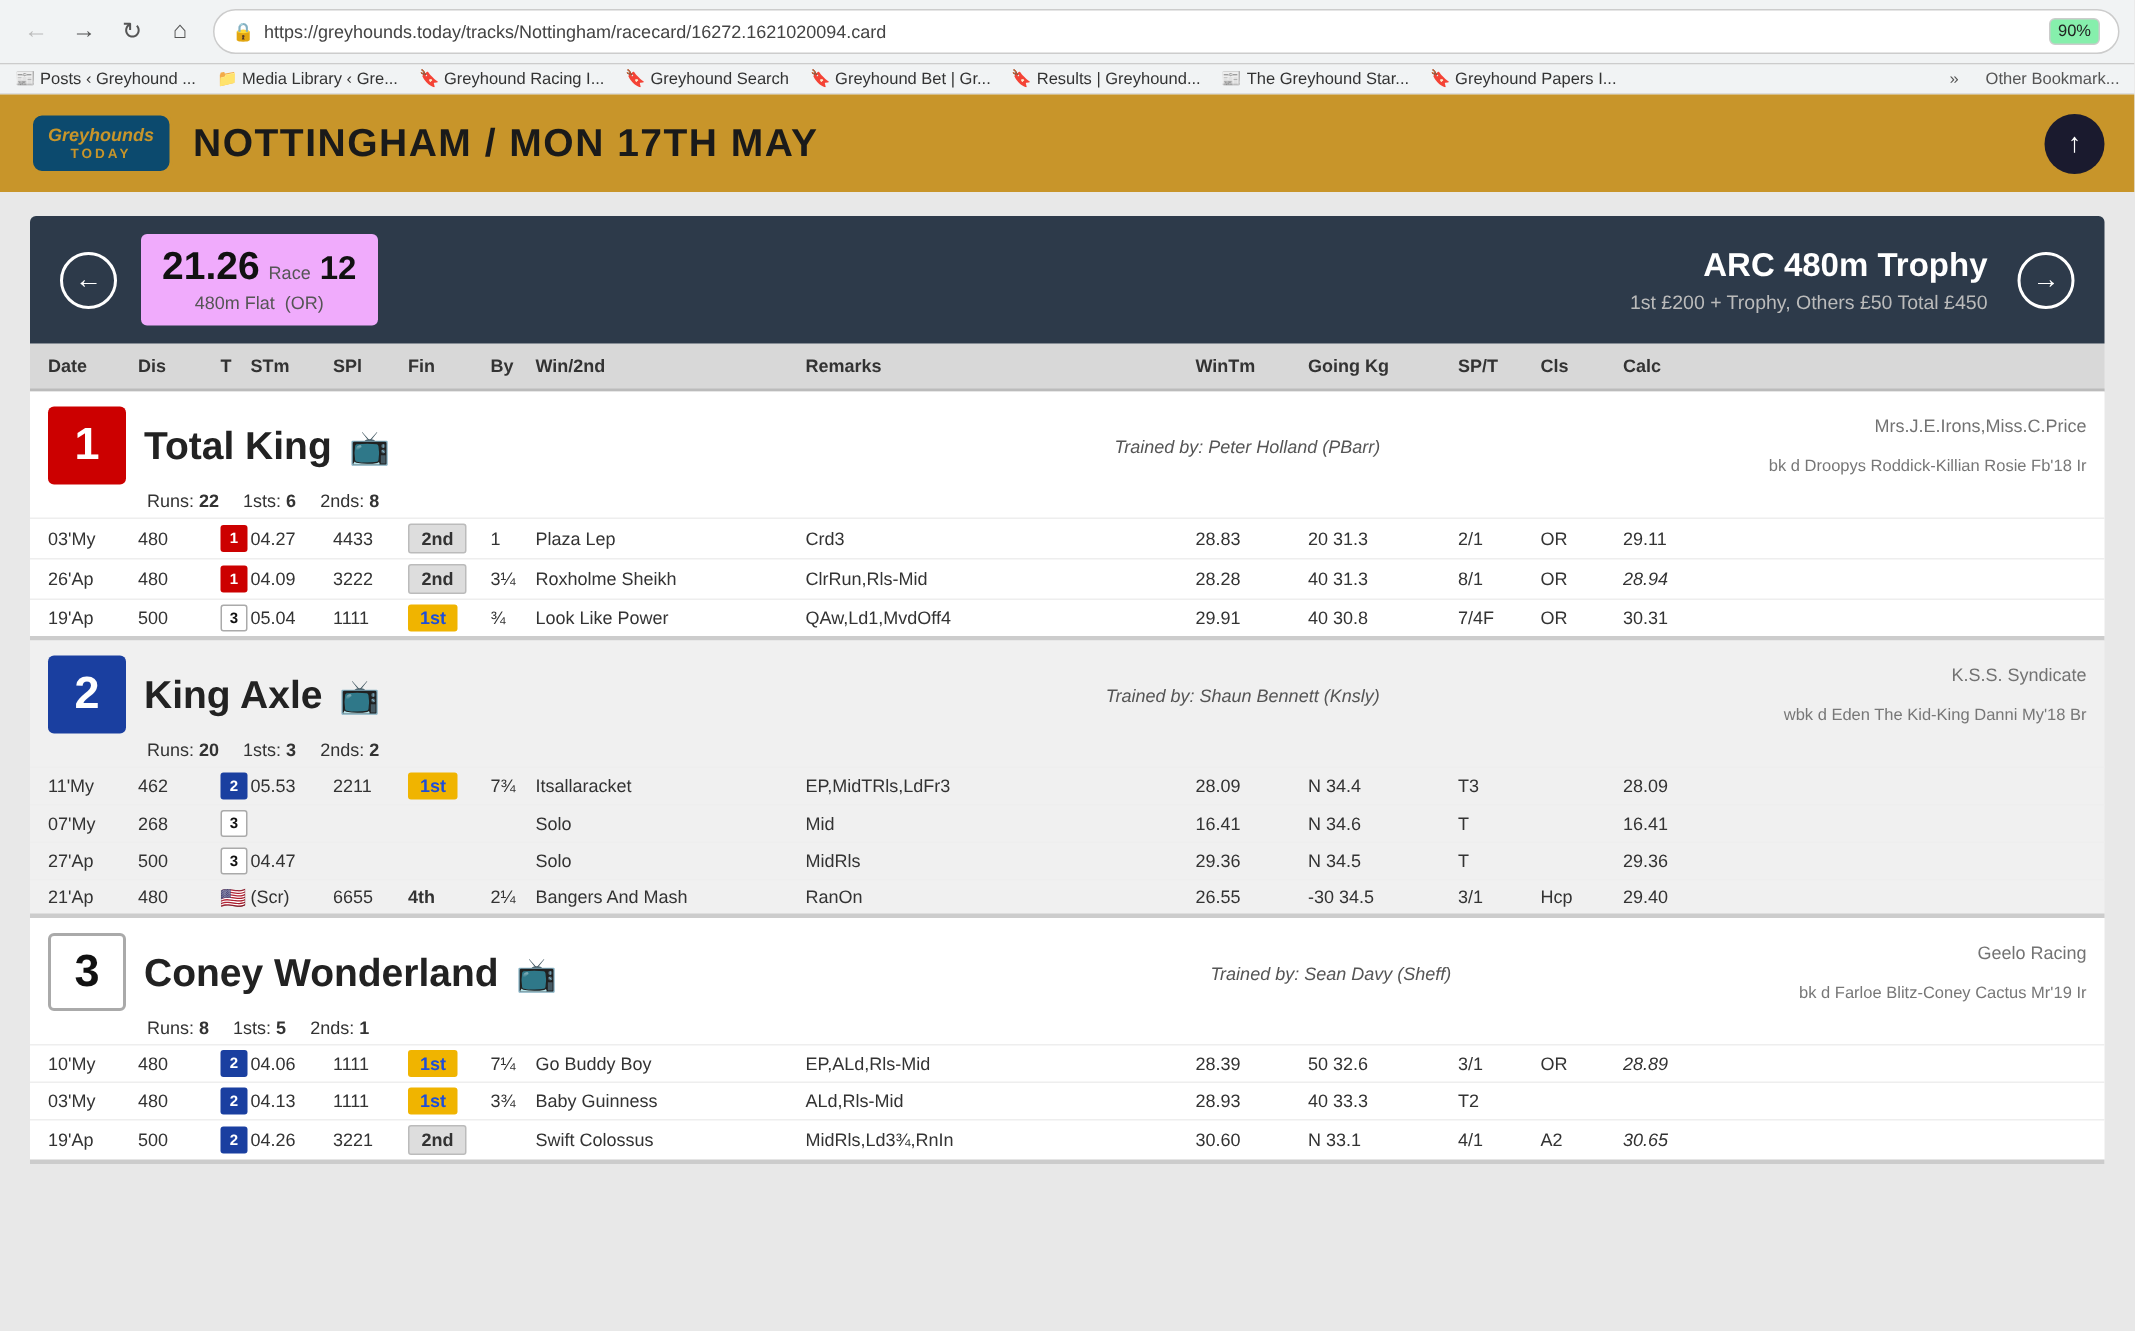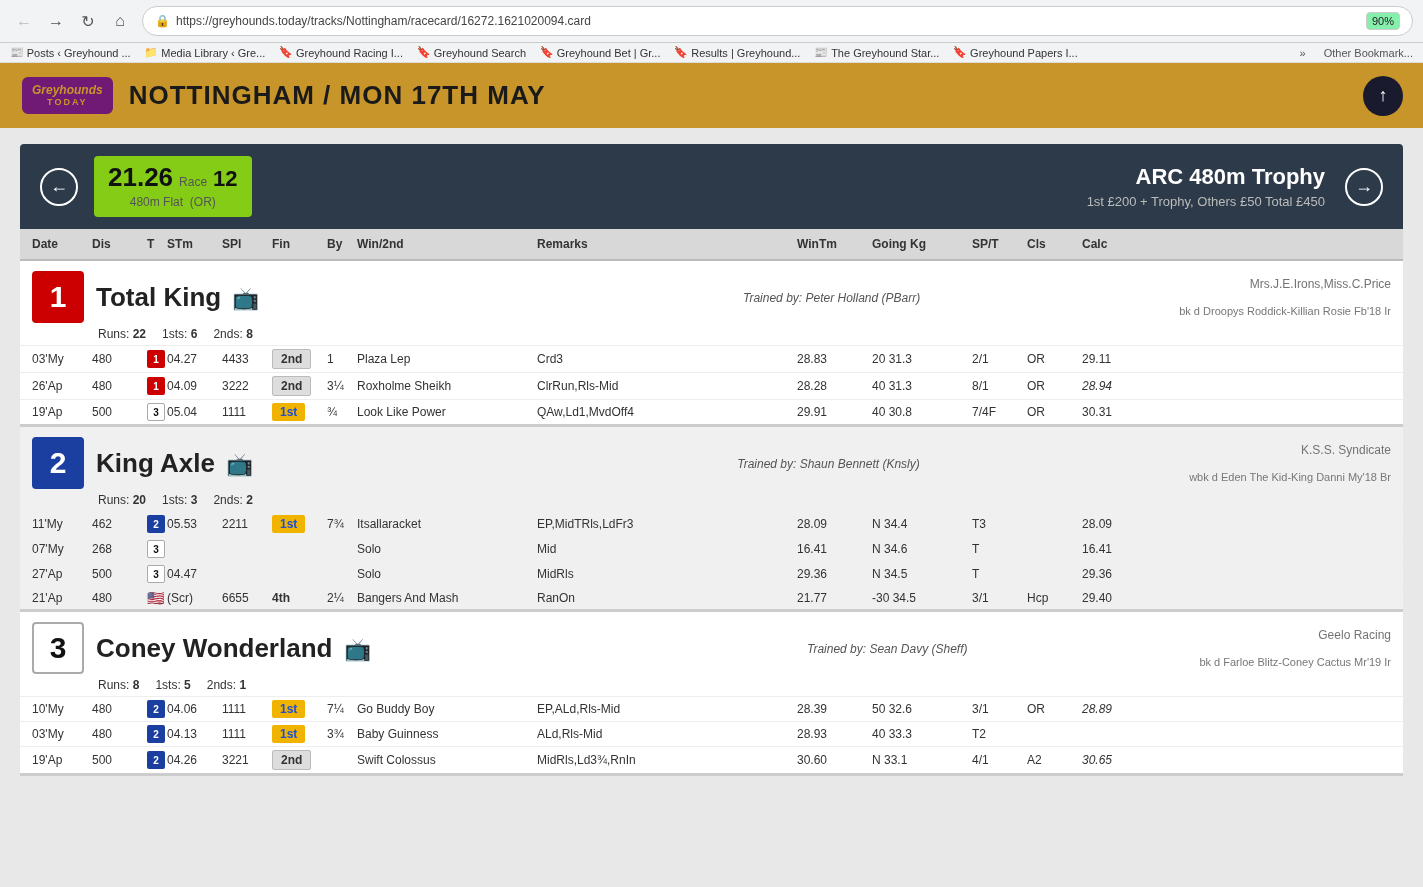--- a/index.html
+++ b/index.html
@@ -41,21 +41,21 @@
     
     .site-header {
       background: #c8952a;
       padding: 12px 20px;
       display: flex;
       align-items: center;
       justify-content: space-between;
     }
     .logo-area { display: flex; align-items: center; gap: 14px; }
     .logo-badge {
-      background: #701a75; color: #c8952a; border: 2px solid #c8952a;
+      background: #0c4a6e; color: #c8952a; border: 2px solid #c8952a;
       border-radius: 8px; padding: 6px 10px; font-size: 12px; font-style: italic;
       font-weight: bold; line-height: 1.2; text-align: center;
     }
     .logo-badge .today { font-size: 9px; letter-spacing: 2px; font-style: normal; }
     .site-title {
       font-size: 26px; font-weight: 900; color: #1a1a1a; letter-spacing: 1px;
       text-transform: uppercase;
     }
     .up-arrow-btn {
       width: 40px; height: 40px; border-radius: 50%; background: #1a1a2e;
@@ -74,21 +74,21 @@
       align-items: center;
       padding: 12px 20px;
       position: relative;
     }
     .race-nav-btn {
       width: 38px; height: 38px; border-radius: 50%; background: transparent;
       border: 2px solid #fff; color: white; font-size: 18px; cursor: pointer;
       display: flex; align-items: center; justify-content: center;
     }
     .race-time-box {
-      background: #84cc16; border-radius: 4px; padding: 8px 14px; margin: 0 16px;
+      background: #f0abfc; border-radius: 4px; padding: 8px 14px; margin: 0 16px;
       text-align: center;
     }
     .race-time { font-size: 26px; font-weight: 900; color: #111; line-height: 1; }
     .race-dist { font-size: 12px; color: #555; margin-top: 3px; }
     .race-name-area { flex: 1; text-align: right; margin-right: 20px; }
     .race-name { font-size: 22px; font-weight: 900; color: white; }
     .race-prize { font-size: 13px; color: #bbb; margin-top: 4px; }
 
     
     .col-headers {
@@ -429,21 +429,21 @@
           <span style="font-size:14px;">🇺🇸</span>
         </div>
       <div>(Scr)</div>
       <div>6655</div>
       <div>
           <span style="font-weight:700;">4th</span>
         </div>
       <div>2¼</div>
       <div>Bangers And Mash</div>
       <div>RanOn</div>
-      <div>21.77</div>
+      <div>26.55</div>
       <div>-30 34.5</div>
       <div>3/1</div>
       <div>Hcp</div>
       <div>29.40</div>
     </div>
   </div>
 
   <div class="dog-section">
     <div class="dog-header-row">
       <div class="trap-badge trap-3">

